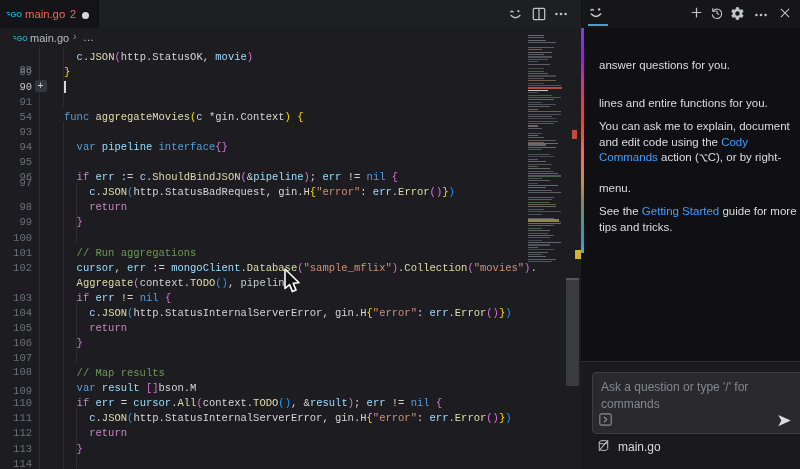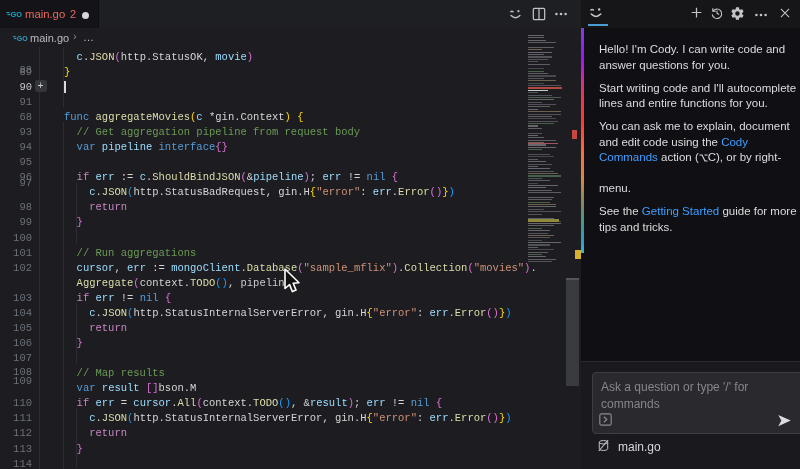--- a/index.html
+++ b/index.html
@@ -58,47 +58,46 @@
     <div style="position:absolute;left:39px;top:0;width:1px;height:422px;background:#2d2e33"></div>
     <div style="position:absolute;left:63px;top:0;width:1px;height:60.2px;background:#2c2d32"></div>
     <div style="position:absolute;left:63px;top:75.3px;width:1px;height:346.7px;background:#2c2d32"></div>
     <div style="position:absolute;left:75.6px;top:135.5px;width:1px;height:60.3px;background:#2c2d32"></div>
     <div style="position:absolute;left:75.6px;top:255.9px;width:1px;height:60.3px;background:#2c2d32"></div>
     <div style="position:absolute;left:75.6px;top:361.1px;width:1px;height:60.3px;background:#2c2d32"></div>
     <div class="gn" style="top:16px">88</div>
 <div class="gn" style="top:17.77px">89</div>
 <div class="gn g-act" style="top:32.84px">90</div>
 <div class="gn" style="top:47.91px">91</div>
-<div class="gn" style="top:62.98px">68</div>
+<div class="gn" style="top:62.98px">54</div>
 <div class="gn" style="top:78.05px">93</div>
 <div class="gn" style="top:93.12px">94</div>
 <div class="gn" style="top:108.19px">95</div>
 <div class="gn" style="top:123.26px">96</div>
 <div class="gn" style="top:129px">97</div>
 <div class="gn" style="top:153.40px">98</div>
 <div class="gn" style="top:168.47px">99</div>
 <div class="gn" style="top:183.54px">100</div>
 <div class="gn" style="top:198.61px">101</div>
 <div class="gn" style="top:213.68px">102</div>
 <div class="gn" style="top:243.82px">103</div>
 <div class="gn" style="top:258.89px">104</div>
 <div class="gn" style="top:273.96px">105</div>
 <div class="gn" style="top:289.03px">106</div>
 <div class="gn" style="top:304.10px">107</div>
 <div class="gn" style="top:318px">108</div>
-<div class="gn" style="top:327px">109</div>
+<div class="gn" style="top:337px">109</div>
 <div class="gn" style="top:349.31px">110</div>
 <div class="gn" style="top:364.38px">111</div>
 <div class="gn" style="top:379.45px">112</div>
 <div class="gn" style="top:394.52px">113</div>
 <div class="gn" style="top:409.59px">114</div>
     <div class="cl" style="top:2.70px"><span style="color:#d4d4d6">  </span><span style="color:#9cdcfe">c</span><span style="color:#d4d4d6">.</span><span style="color:#dcdcaa">JSON</span><span style="color:#da70d6">(</span><span style="color:#d4d4d6">http.StatusOK</span><span style="color:#d4d4d6">, </span><span style="color:#9cdcfe">movie</span><span style="color:#da70d6">)</span></div>
 <div class="cl" style="top:17.77px"><span style="color:#ffd700">}</span></div>
 <div class="cl" style="top:62.98px"><span style="color:#569cd6">func</span><span style="color:#d4d4d6"> </span><span style="color:#dcdcaa">aggregateMovies</span><span style="color:#ffd700">(</span><span style="color:#9cdcfe">c</span><span style="color:#d4d4d6"> *</span><span style="color:#d4d4d6">gin.Context</span><span style="color:#ffd700">)</span><span style="color:#d4d4d6"> </span><span style="color:#ffd700">{</span></div>
-<div class="cl" style="top:78.05px"><span style="color:#d4d4d6">  </span><span style="color:#6a9955">// Get aggregation pipeline from request body</span></div>
 <div class="cl" style="top:93.12px"><span style="color:#d4d4d6">  </span><span style="color:#569cd6">var</span><span style="color:#d4d4d6"> </span><span style="color:#9cdcfe">pipeline</span><span style="color:#d4d4d6"> </span><span style="color:#569cd6">interface</span><span style="color:#da70d6">{}</span></div>
 <div class="cl" style="top:123.26px"><span style="color:#d4d4d6">  </span><span style="color:#c586c0">if</span><span style="color:#d4d4d6"> </span><span style="color:#9cdcfe">err</span><span style="color:#d4d4d6"> := </span><span style="color:#9cdcfe">c</span><span style="color:#d4d4d6">.</span><span style="color:#dcdcaa">ShouldBindJSON</span><span style="color:#da70d6">(</span><span style="color:#d4d4d6">&amp;</span><span style="color:#9cdcfe">pipeline</span><span style="color:#da70d6">)</span><span style="color:#d4d4d6">; </span><span style="color:#9cdcfe">err</span><span style="color:#d4d4d6"> != </span><span style="color:#569cd6">nil</span><span style="color:#d4d4d6"> </span><span style="color:#da70d6">{</span></div>
 <div class="cl" style="top:138.33px"><span style="color:#d4d4d6">    </span><span style="color:#9cdcfe">c</span><span style="color:#d4d4d6">.</span><span style="color:#dcdcaa">JSON</span><span style="color:#179fff">(</span><span style="color:#d4d4d6">http.StatusBadRequest</span><span style="color:#d4d4d6">, </span><span style="color:#d4d4d6">gin.H</span><span style="color:#ffd700">{</span><span style="color:#ce9178">"error"</span><span style="color:#d4d4d6">: </span><span style="color:#9cdcfe">err</span><span style="color:#d4d4d6">.</span><span style="color:#dcdcaa">Error</span><span style="color:#da70d6">(</span><span style="color:#da70d6">)</span><span style="color:#ffd700">}</span><span style="color:#179fff">)</span></div>
 <div class="cl" style="top:153.40px"><span style="color:#d4d4d6">    </span><span style="color:#c586c0">return</span></div>
 <div class="cl" style="top:168.47px"><span style="color:#d4d4d6">  </span><span style="color:#da70d6">}</span></div>
 <div class="cl" style="top:198.61px"><span style="color:#d4d4d6">  </span><span style="color:#6a9955">// Run aggregations</span></div>
 <div class="cl" style="top:213.68px"><span style="color:#d4d4d6">  </span><span style="color:#9cdcfe">cursor</span><span style="color:#d4d4d6">, </span><span style="color:#9cdcfe">err</span><span style="color:#d4d4d6"> := </span><span style="color:#9cdcfe">mongoClient</span><span style="color:#d4d4d6">.</span><span style="color:#dcdcaa">Database</span><span style="color:#da70d6">(</span><span style="color:#ce9178">"sample_mflix"</span><span style="color:#da70d6">)</span><span style="color:#d4d4d6">.</span><span style="color:#dcdcaa">Collection</span><span style="color:#da70d6">(</span><span style="color:#ce9178">"movies"</span><span style="color:#da70d6">)</span><span style="color:#d4d4d6">.</span></div>
 <div class="cl" style="top:228.75px"><span style="color:#d4d4d6">  </span><span style="color:#dcdcaa">Aggregate</span><span style="color:#da70d6">(</span><span style="color:#d4d4d6">context</span><span style="color:#d4d4d6">.</span><span style="color:#dcdcaa">TODO</span><span style="color:#179fff">(</span><span style="color:#179fff">)</span><span style="color:#d4d4d6">, </span><span style="color:#c9ccd0">pipeline</span></div>
 <div class="cl" style="top:243.82px"><span style="color:#d4d4d6">  </span><span style="color:#c586c0">if</span><span style="color:#d4d4d6"> </span><span style="color:#9cdcfe">err</span><span style="color:#d4d4d6"> != </span><span style="color:#569cd6">nil</span><span style="color:#d4d4d6"> </span><span style="color:#da70d6">{</span></div>
 <div class="cl" style="top:258.89px"><span style="color:#d4d4d6">    </span><span style="color:#9cdcfe">c</span><span style="color:#d4d4d6">.</span><span style="color:#dcdcaa">JSON</span><span style="color:#179fff">(</span><span style="color:#d4d4d6">http.StatusInternalServerError</span><span style="color:#d4d4d6">, </span><span style="color:#d4d4d6">gin.H</span><span style="color:#ffd700">{</span><span style="color:#ce9178">"error"</span><span style="color:#d4d4d6">: </span><span style="color:#9cdcfe">err</span><span style="color:#d4d4d6">.</span><span style="color:#dcdcaa">Error</span><span style="color:#da70d6">(</span><span style="color:#da70d6">)</span><span style="color:#ffd700">}</span><span style="color:#179fff">)</span></div>
@@ -234,23 +233,21 @@
         <svg style="position:absolute;left:172px;top:12px" width="16" height="6" viewBox="0 0 16 6">
           <circle cx="3.4000000000000004" cy="3" r="1.3" fill="#c3c4c7"></circle>
           <circle cx="8" cy="3" r="1.3" fill="#c3c4c7"></circle>
           <circle cx="12.6" cy="3" r="1.3" fill="#c3c4c7"></circle>
         </svg>
         <svg style="position:absolute;left:198px;top:7px" width="12" height="12" viewBox="0 0 16 16">
           <path d="M2.5 2.5l11 11M13.5 2.5l-11 11" stroke="#c3c4c7" stroke-width="1.4"></path>
         </svg>
   </div>
   <div style="position:absolute;left:0;top:28px;width:3px;height:225px;background:linear-gradient(180deg,#7b43d6 0%,#a112ff 13%,#d5308f 24%,#e9345c 30%,#ff3b30 42%,#ff6a3d 55%,#d98a43 67%,#7e8a60 78%,#3d9a96 88%,#2f9fc6 96%,#3cb8d9 100%)"></div>
-  <div class="ch" style="top:43.0px">Hello! I'm Cody. I can write code and</div>
 <div class="ch" style="top:58.5px">answer questions for you.</div>
-<div class="ch" style="top:81.5px">Start writing code and I'll autocomplete</div>
 <div class="ch" style="top:97.0px">lines and entire functions for you.</div>
 <div class="ch" style="top:120.0px">You can ask me to explain, document</div>
 <div class="ch" style="top:135.5px">and edit code using the <span style="color:#3f9eff">Cody</span></div>
 <div class="ch" style="top:151.0px"><span style="color:#3f9eff">Commands</span> action (<svg width="9" height="8" viewBox="0 0 9 8" style="vertical-align:-1px">
           <path d="M0.5 1 H3 L6 7 H8.5 M5.5 1 H8.5" stroke="#dcdcdf" stroke-width="1.1" fill="none"></path>
         </svg>C), or by right-</div>
 <div class="ch" style="top:182.0px">menu.</div>
 <div class="ch" style="top:205.0px">See the <span style="color:#3f9eff">Getting Started</span> guide for more</div>
 <div class="ch" style="top:220.5px">tips and tricks.</div>
   <div style="position:absolute;left:0;top:361px;width:219px;height:108px;background:#1a1a1e;border-top:1px solid #2c2c30"></div>

